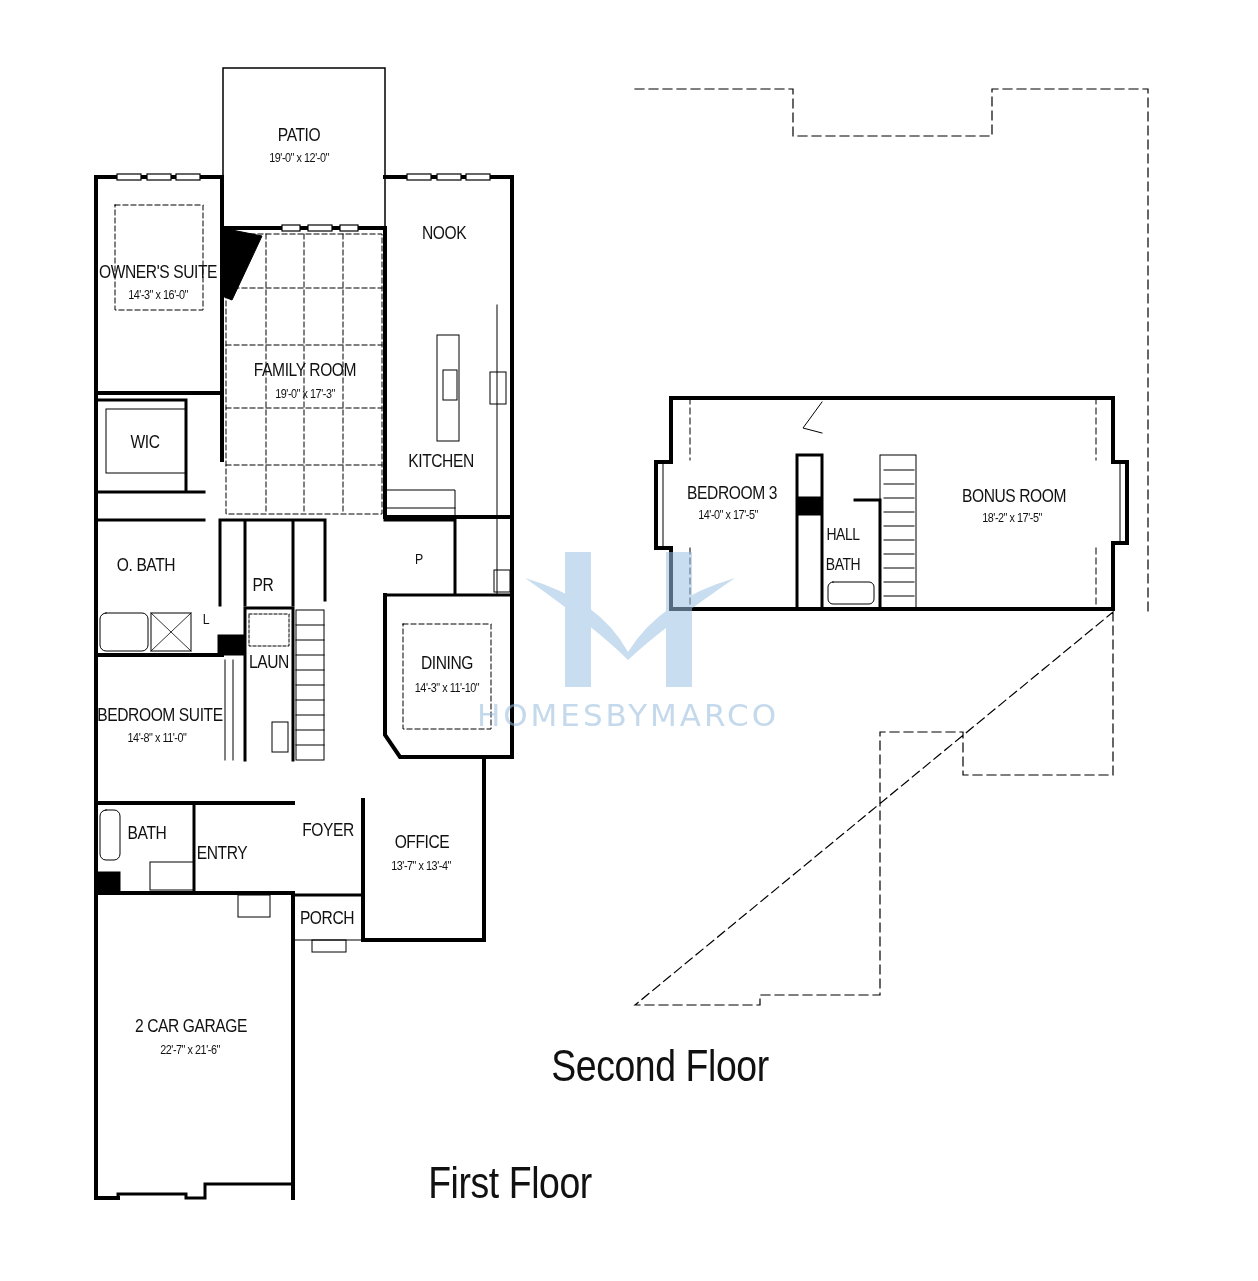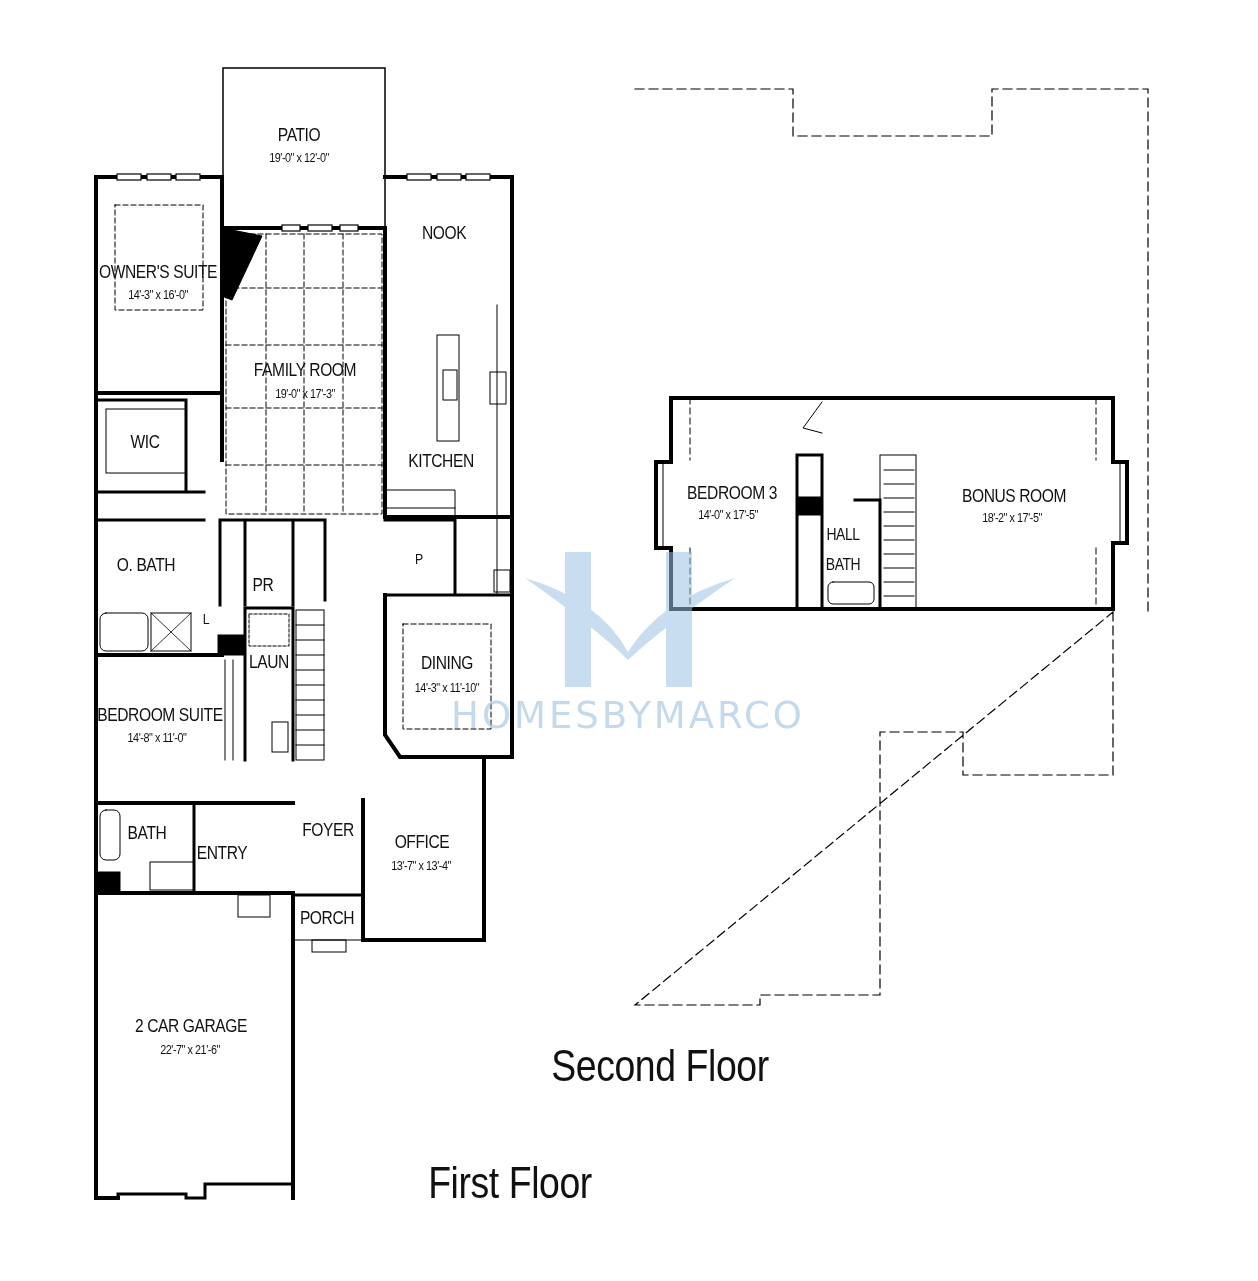--- a/index.html
+++ b/index.html
@@ -5,21 +5,21 @@
     html, body { margin: 0; padding: 0; background: #ffffff; }
     body { width: 1258px; height: 1281px; position: relative; overflow: hidden;
            font-family: "Liberation Sans", sans-serif; }
     #plan { position: absolute; left: 0; top: 0; width: 1258px; height: 1281px; }
     .lbl { position: absolute; color: #111; text-align: center; white-space: nowrap;
            transform: translate(-50%, -50%); font-family: "Liberation Sans", sans-serif;
            letter-spacing: -0.5px; }
     .room-name { font-size: 19px; transform: translate(-50%, -50%) scaleX(0.82); }
     .room-dim  { font-size: 12px; transform: translate(-50%, -50%) scaleX(0.9); }
     .floor-title { font-size: 44px; transform: translate(-50%, -50%) scaleX(0.85); }
-    .wm-text { position: absolute; font-size: 37px; letter-spacing: 3px; color: rgba(150,185,220,0.55);
+    .wm-text { position: absolute; font-size: 31px; letter-spacing: 3px; color: rgba(150,185,220,0.55);
                transform: translate(-50%, -50%); font-family: "DejaVu Sans", sans-serif; }
   </style>
 </head>
 <body>
 
 <svg id="plan" viewBox="0 0 1258 1281" xmlns="http://www.w3.org/2000/svg">
   <g fill="none" stroke="#000" stroke-linecap="square">
 
     <rect x="223" y="68" width="162" height="160" stroke-width="1.5"></rect>
 

